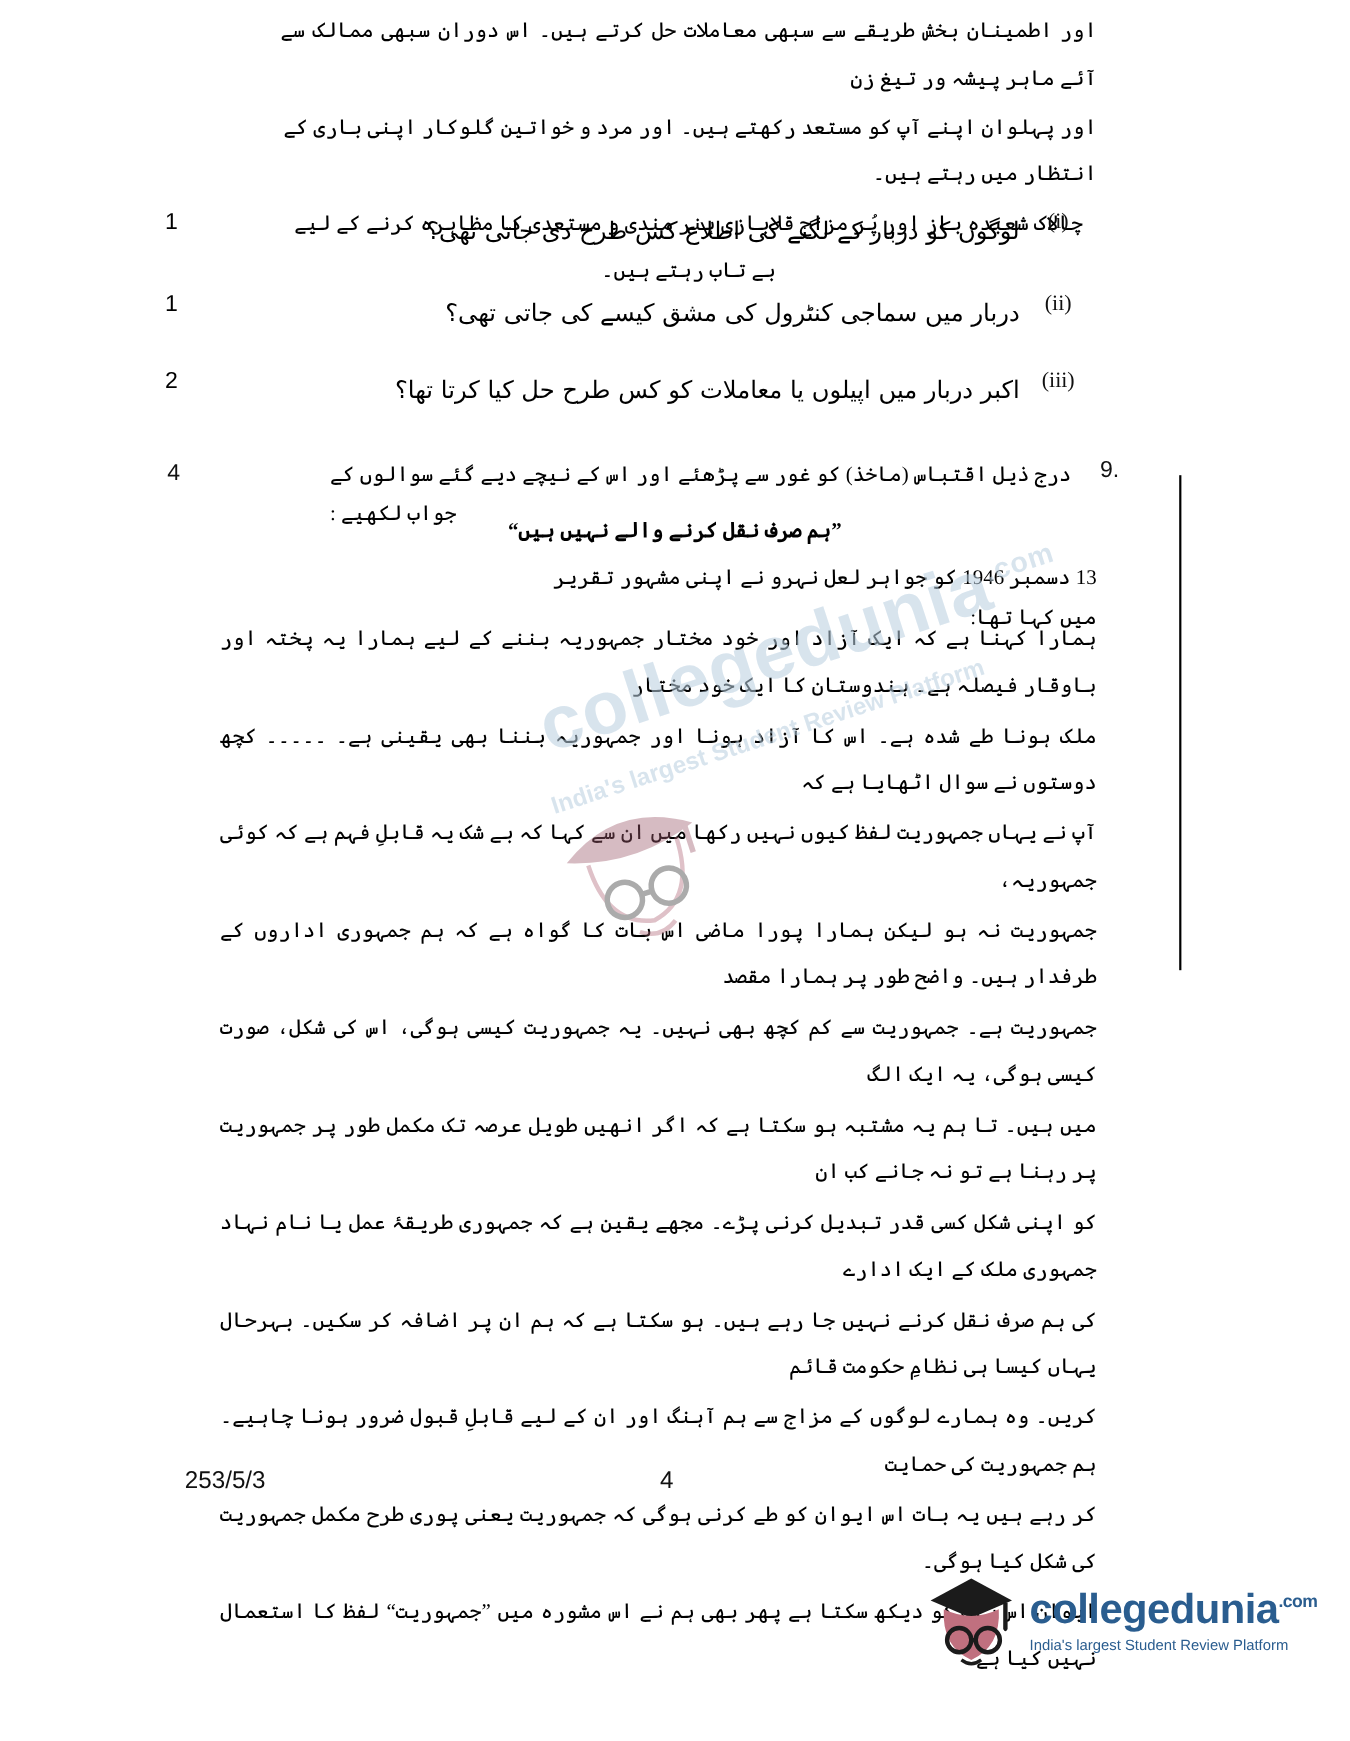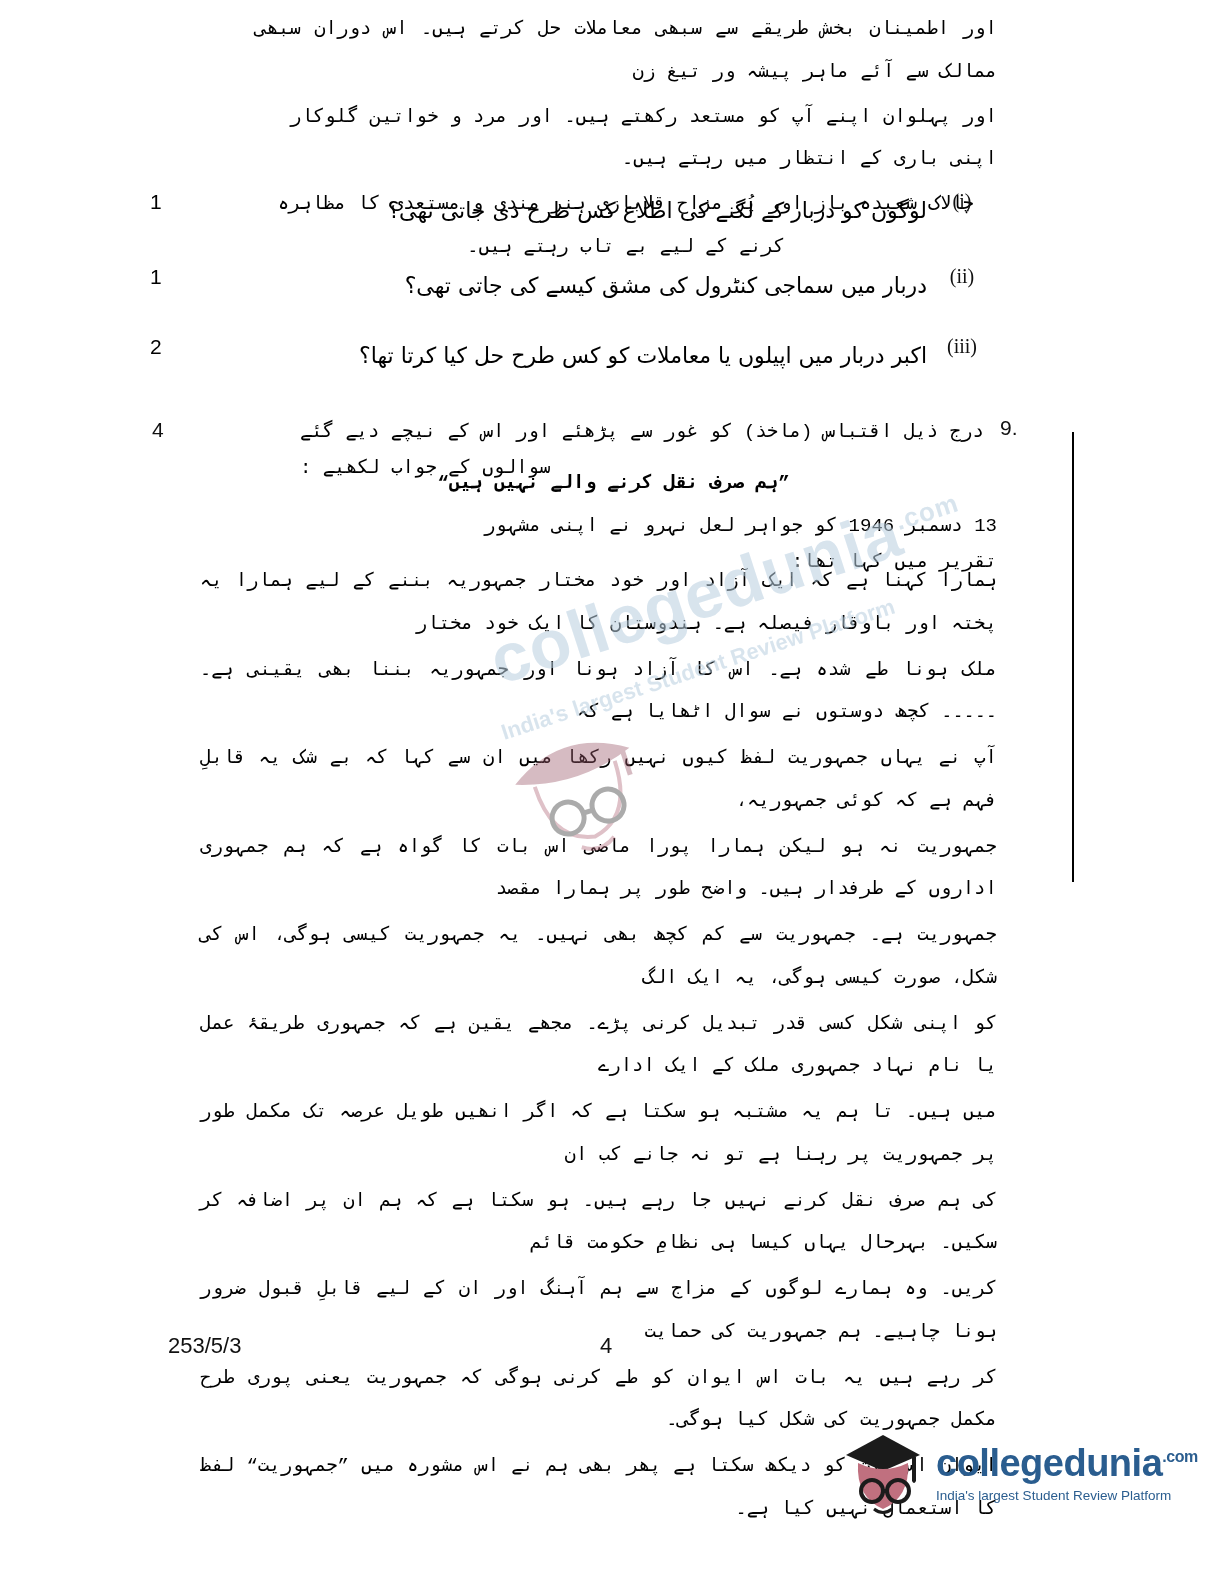--- a/index.html
+++ b/index.html
@@ -66,21 +66,21 @@
     top: 150px;
     width: 200px;
     height: 190px;
     opacity: .75;
   }
 
   
   .urdu {
     direction: rtl;
     text-align: justify;
-    font-family: Liberation Mono, monospace;
+    font-family: Liberation Serif, serif;
     font-size: 19px;
     line-height: 2.25;
     color: #000;
   }
   .intro {
     position: absolute;
     right: 230px;
     left: 255px;
     top: 8px;
   }
@@ -264,22 +264,22 @@
   <div class="q9-line urdu" style="line-height:1.9;">درج ذیل اقتباس (ماخذ) کو غور سے پڑھئے اور اس کے نیچے دیے گئے سوالوں کے جواب لکھیے :</div>
   <div class="q9-title urdu">”ہم صرف نقل کرنے والے نہیں ہیں“</div>
   <div class="q9-date urdu" style="line-height:1.9;">13 دسمبر 1946 کو جواہر لعل نہرو نے اپنی مشہور تقریر میں کہا تھا:</div>
 
   <div class="passage urdu">
     <p>ہمارا کہنا ہے کہ ایک آزاد اور خود مختار جمہوریہ بننے کے لیے ہمارا یہ پختہ اور باوقار فیصلہ ہے۔ ہندوستان کا ایک خود مختار</p>
     <p>ملک ہونا طے شدہ ہے۔ اس کا آزاد ہونا اور جمہوریہ بننا بھی یقینی ہے۔ ۔۔۔۔۔ کچھ دوستوں نے سوال اٹھایا ہے کہ</p>
     <p>آپ نے یہاں جمہوریت لفظ کیوں نہیں رکھا میں ان سے کہا کہ بے شک یہ قابلِ فہم ہے کہ کوئی جمہوریہ،</p>
     <p>جمہوریت نہ ہو لیکن ہمارا پورا ماضی اس بات کا گواہ ہے کہ ہم جمہوری اداروں کے طرفدار ہیں۔ واضح طور پر ہمارا مقصد</p>
     <p>جمہوریت ہے۔ جمہوریت سے کم کچھ بھی نہیں۔ یہ جمہوریت کیسی ہوگی، اس کی شکل، صورت کیسی ہوگی، یہ ایک الگ</p>
+    <p>میں ہیں۔ تا ہم یہ مشتبہ ہو سکتا ہے کہ اگر انھیں طویل عرصہ تک مکمل طور پر جمہوریت پر رہنا ہے تو نہ جانے کب ان</p>
     <p>کو اپنی شکل کسی قدر تبدیل کرنی پڑے۔ مجھے یقین ہے کہ جمہوری طریقۂ عمل یا نام نہاد جمہوری ملک کے ایک ادارے</p>
-    <p>میں ہیں۔ تا ہم یہ مشتبہ ہو سکتا ہے کہ اگر انھیں طویل عرصہ تک مکمل طور پر جمہوریت پر رہنا ہے تو نہ جانے کب ان</p>
     <p>کی ہم صرف نقل کرنے نہیں جا رہے ہیں۔ ہو سکتا ہے کہ ہم ان پر اضافہ کر سکیں۔ بہرحال یہاں کیسا ہی نظامِ حکومت قائم</p>
     <p>کریں۔ وہ ہمارے لوگوں کے مزاج سے ہم آہنگ اور ان کے لیے قابلِ قبول ضرور ہونا چاہیے۔ ہم جمہوریت کی حمایت</p>
     <p>کر رہے ہیں یہ بات اس ایوان کو طے کرنی ہوگی کہ جمہوریت یعنی پوری طرح مکمل جمہوریت کی شکل کیا ہوگی۔</p>
     <p>ایوان اس بات کو دیکھ سکتا ہے پھر بھی ہم نے اس مشورہ میں ”جمہوریت“ لفظ کا استعمال نہیں کیا ہے۔</p>
 
   </div>
 
   <div class="watermark">
     <div class="wm-text">
       <span>collegedunia</span><span class="dotcom">.com</span>

